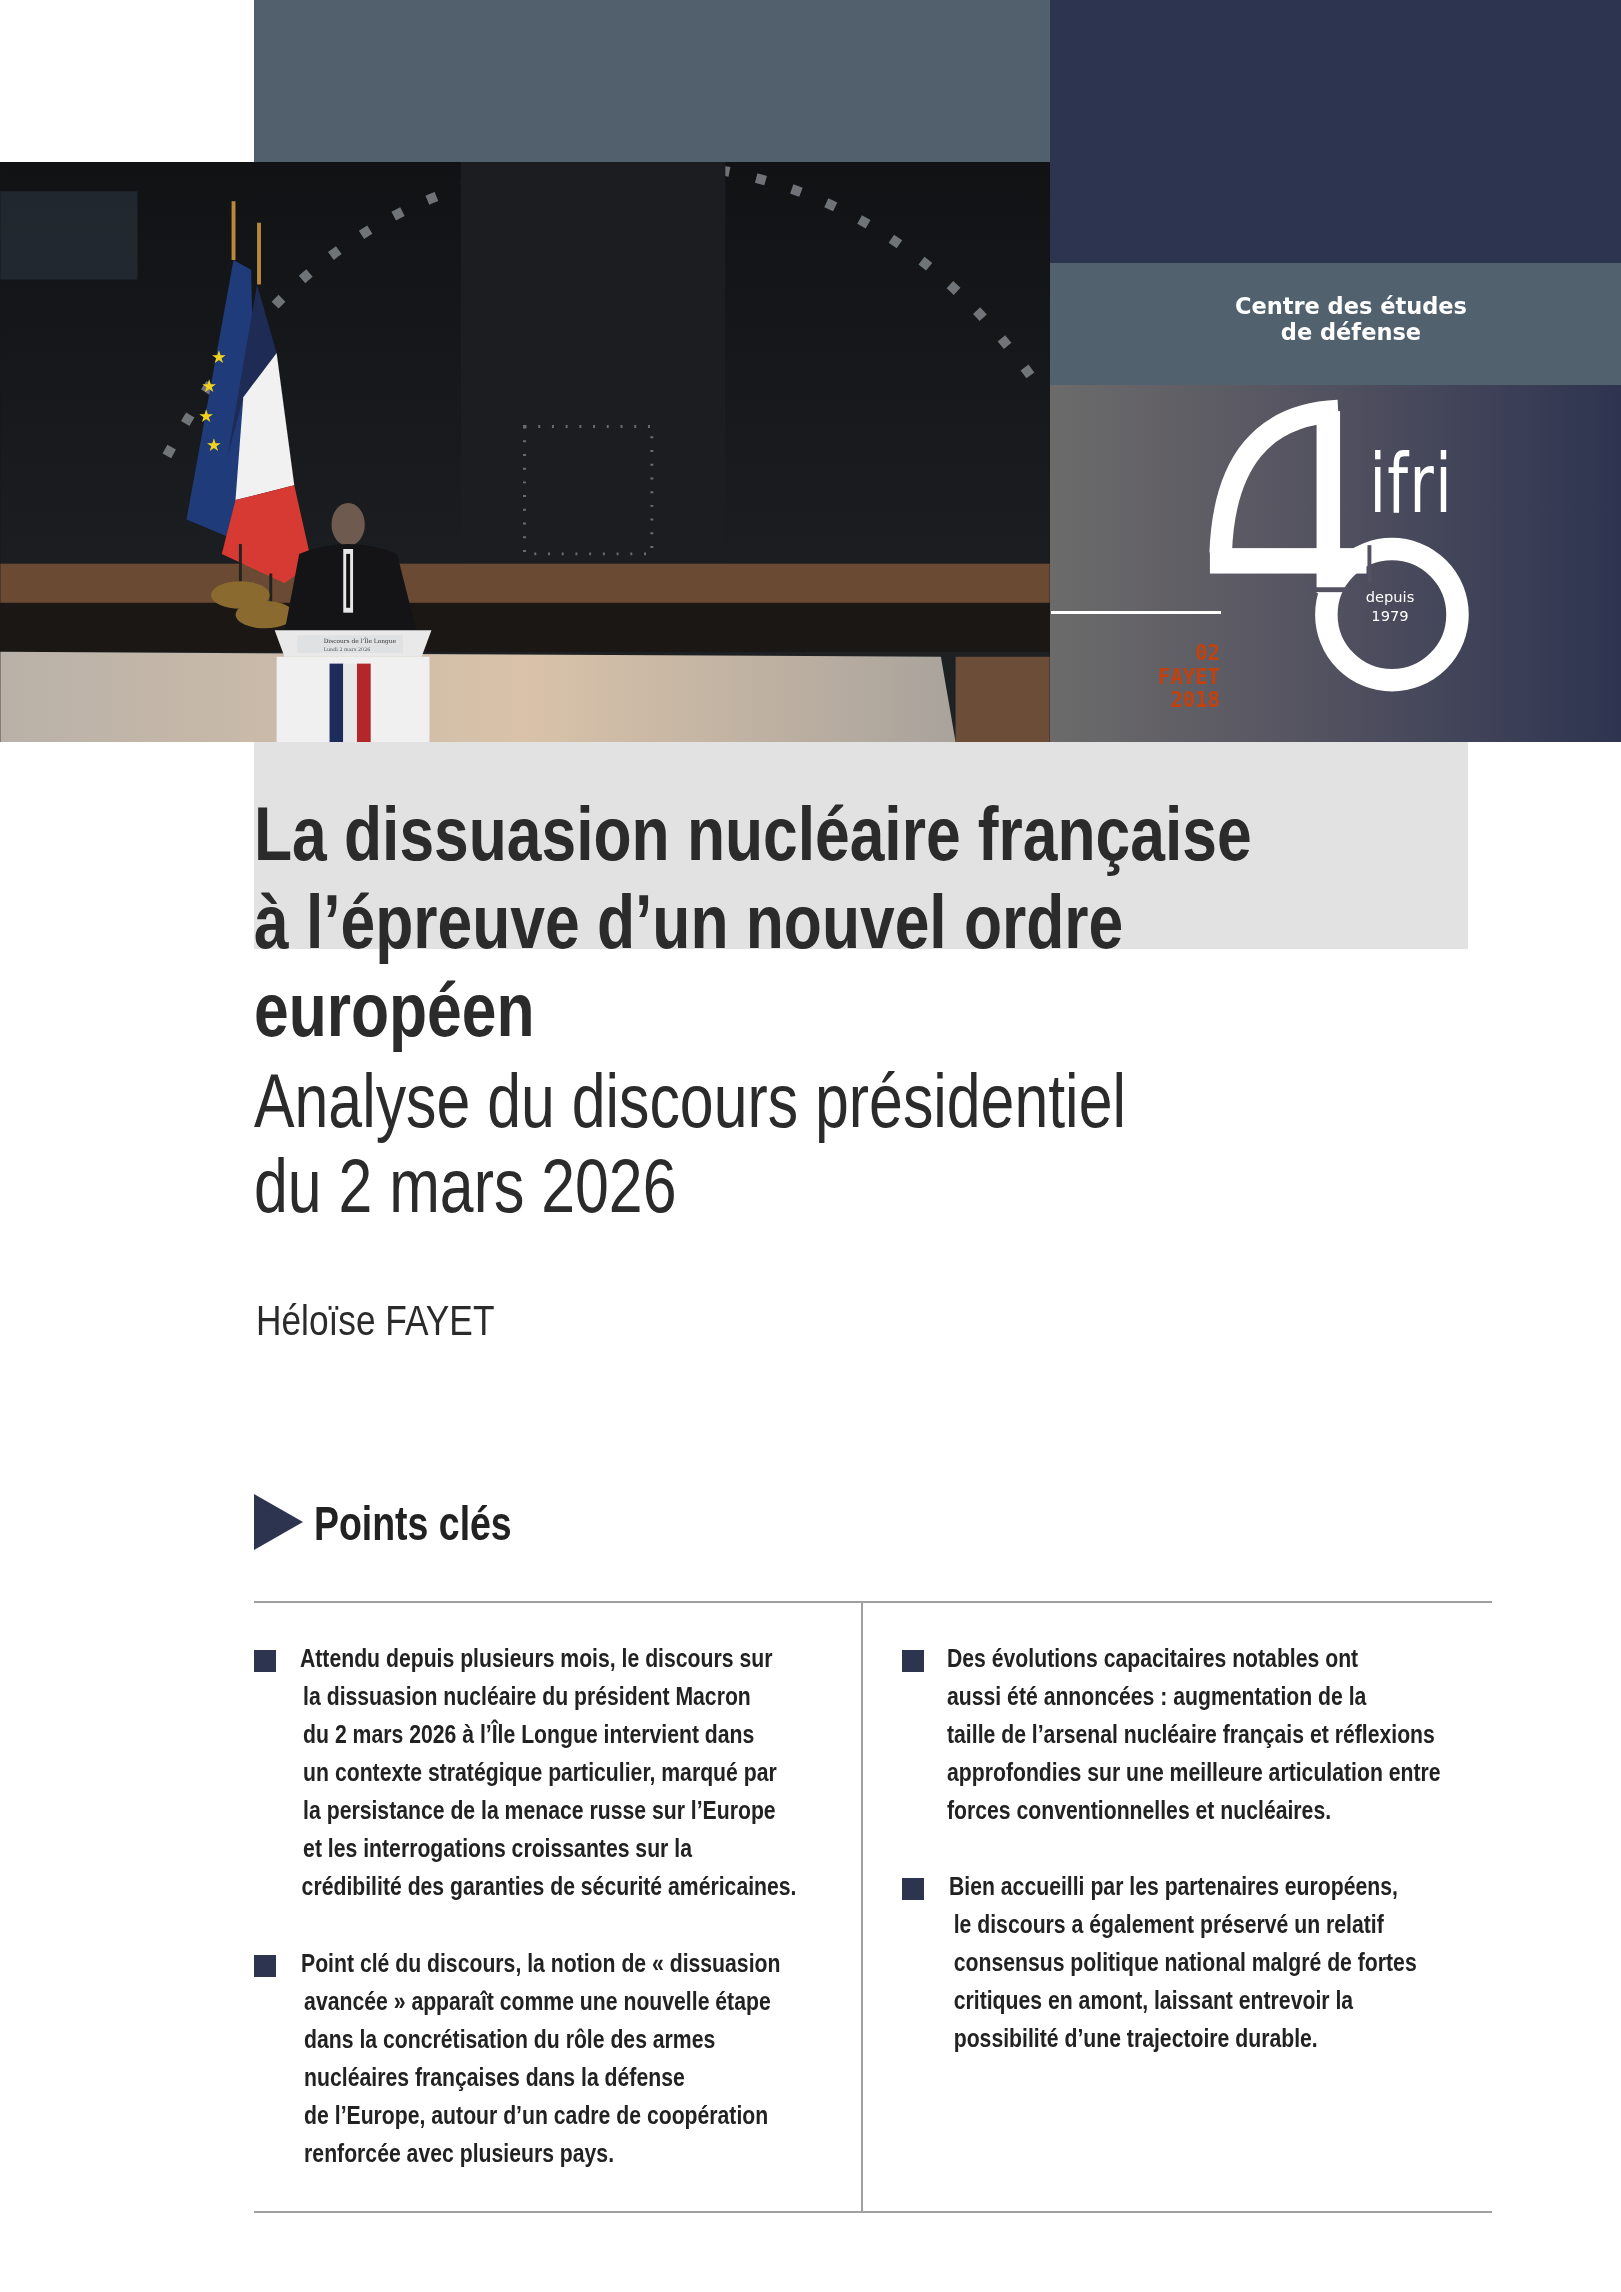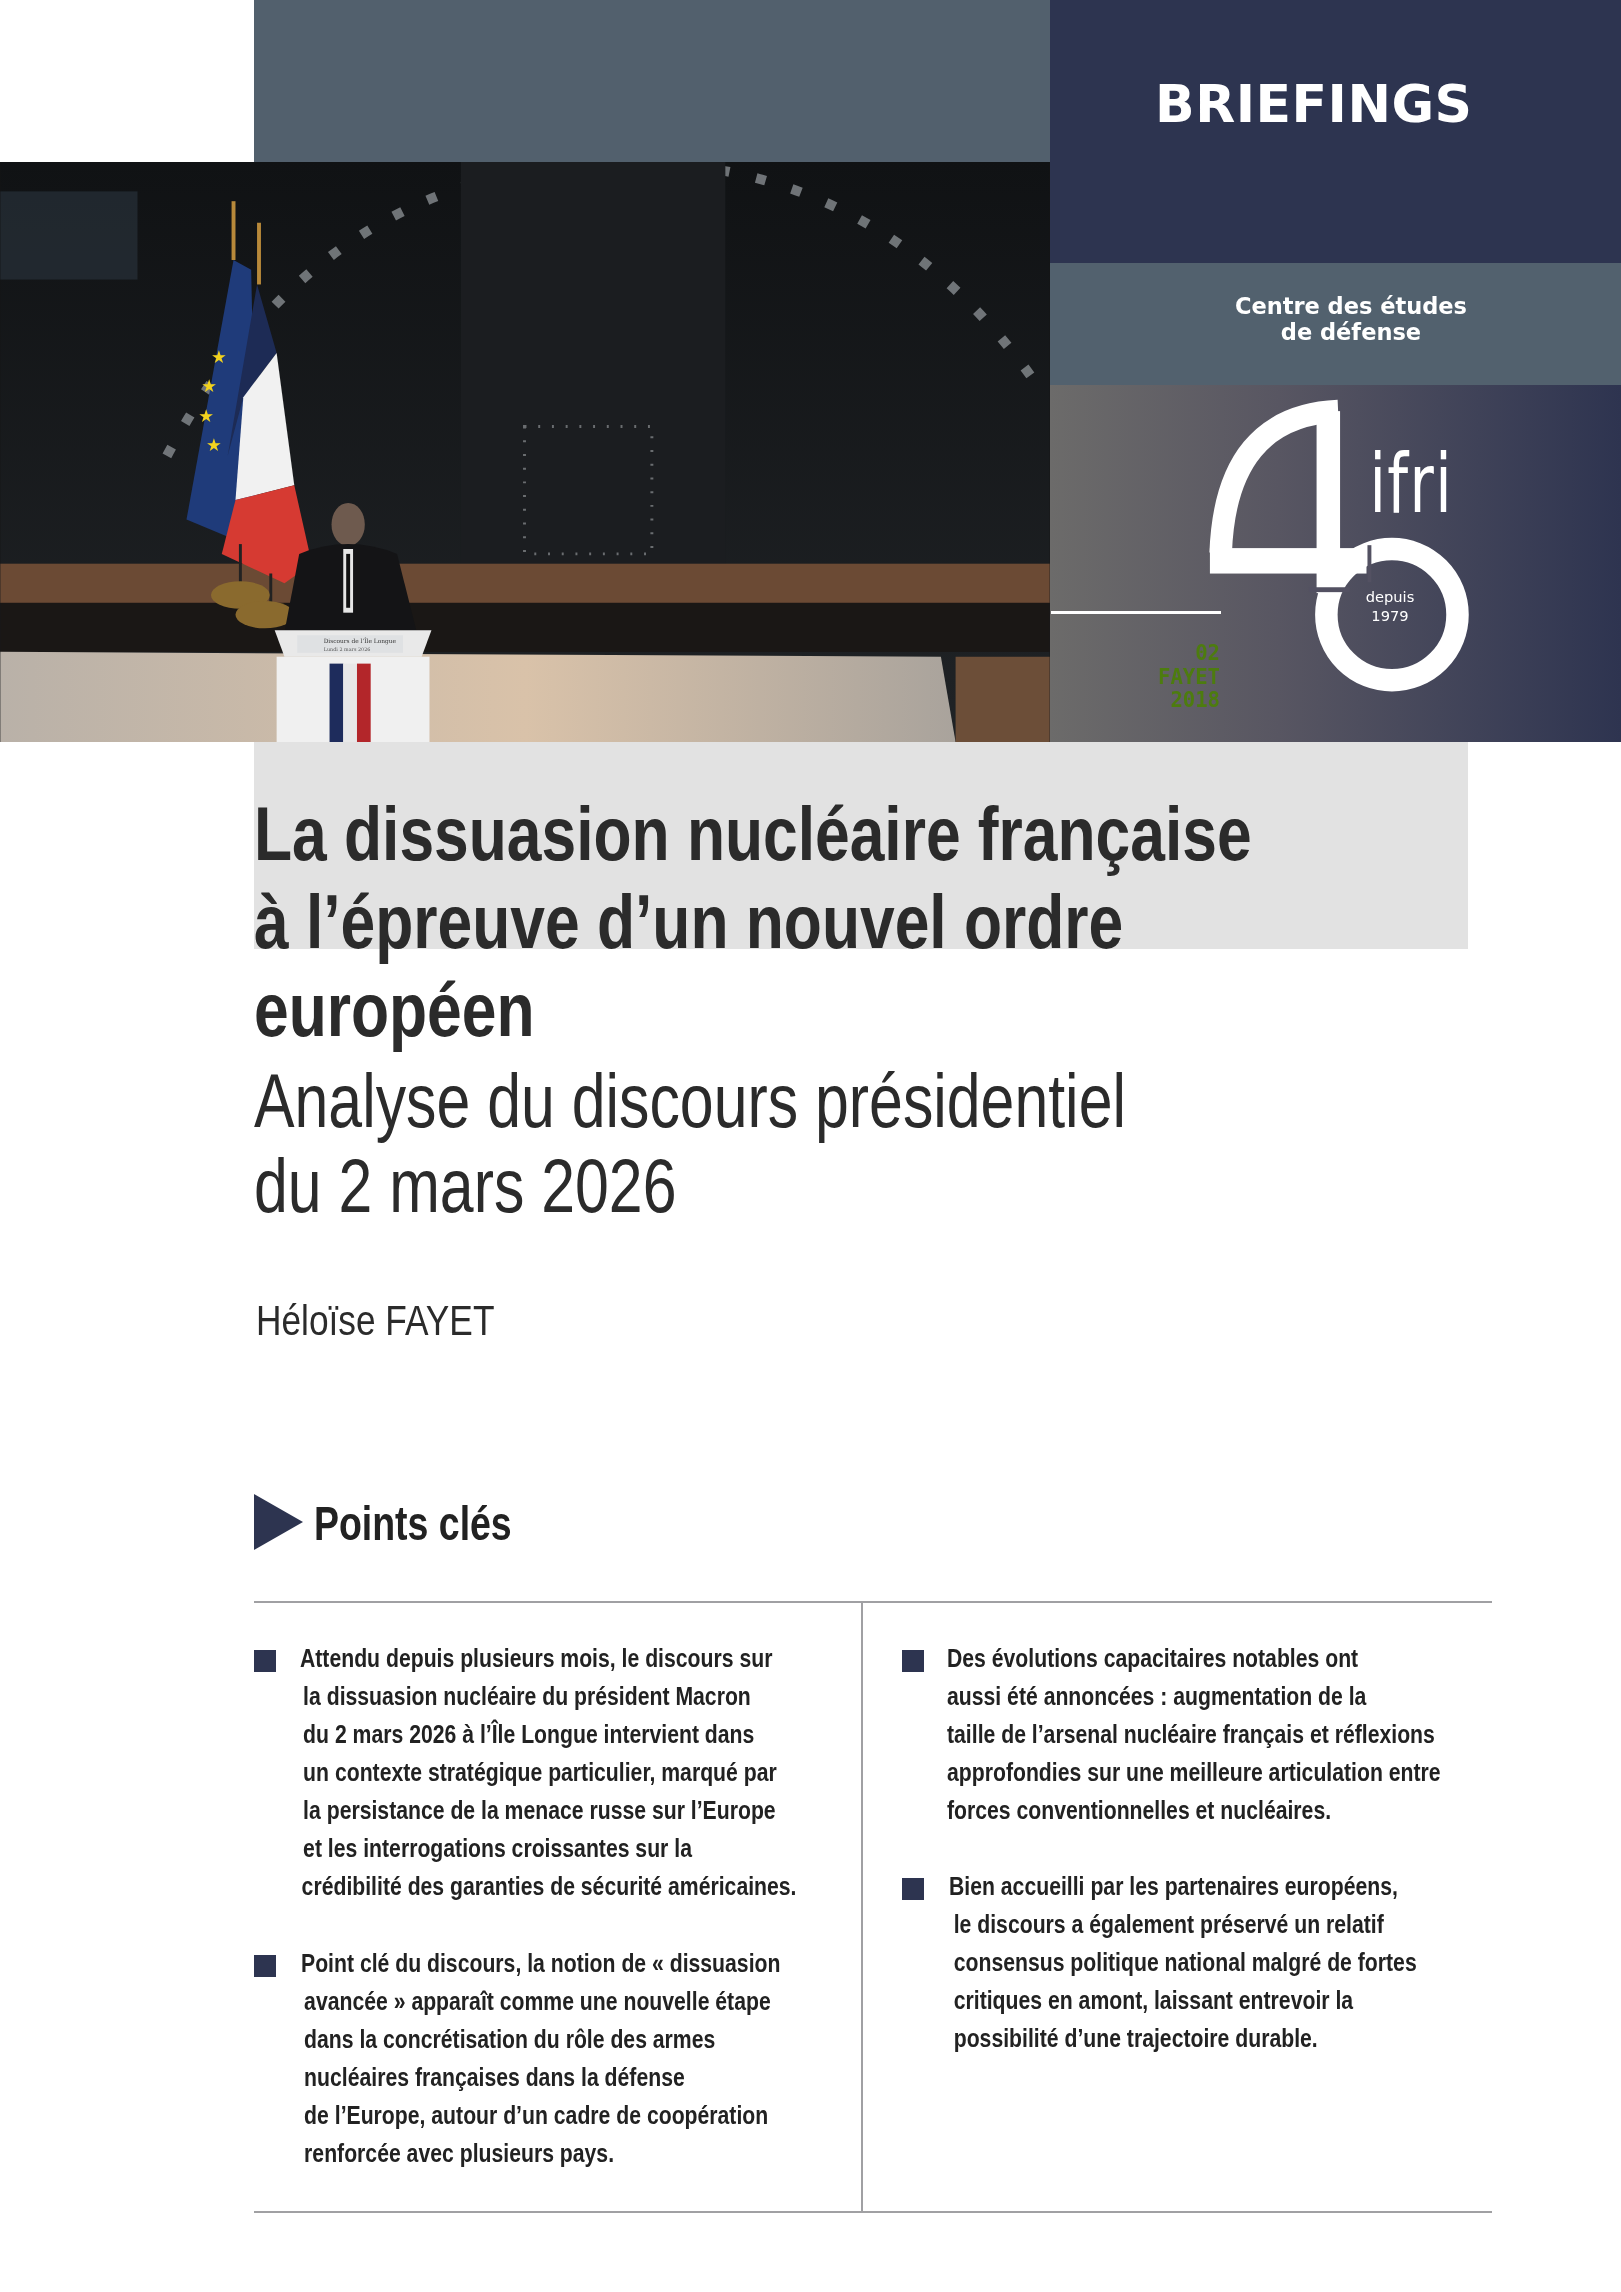--- a/index.html
+++ b/index.html
@@ -8,21 +8,21 @@
   
   #slate-top{left:254px;top:0;width:796px;height:162px;background:#52606d;}
   #navy-block{left:1050px;top:0;width:571px;height:263px;background:#2d3450;}
   #slate-block{left:1050px;top:263px;width:571px;height:123px;background:#52616e;}
   #grad-block{left:1050px;top:385px;width:571px;height:357px;background:linear-gradient(90deg,#6c6b6a 0%,#585662 40%,#3f4258 75%,#2e3450 100%);}
   
   #photo{left:0;top:162px;width:1050px;height:580px;overflow:hidden;background:#141414;}
   .series-title{left:1155px;top:76px;color:#fff;font-family:"DejaVu Sans",sans-serif;font-weight:bold;font-size:52px;line-height:57px;letter-spacing:0.5px;text-align:left;}
   .centre{right:154px;top:294px;color:#fff;font-family:"DejaVu Sans",sans-serif;font-weight:bold;font-size:22.5px;line-height:25.5px;text-align:center;}
   #date-line{left:1051px;top:611px;width:170px;height:2.9px;background:#fff;}
-  .date{right:401px;top:642px;color:#4d7c0f;font-family:"DejaVu Sans Mono",monospace;font-weight:bold;font-size:20.6px;line-height:23.5px;text-align:right;}
+  .date{right:401px;top:642px;color:#c2410c;font-family:"DejaVu Sans Mono",monospace;font-weight:bold;font-size:20.6px;line-height:23.5px;text-align:right;}
   #logo{left:1206px;top:396px;width:274px;height:314px;}
   
   #title-band{left:254px;top:742px;width:1214px;height:207px;background:#e2e2e2;}
   .title{left:254px;top:790px;width:1274px;font-family:"Liberation Sans",sans-serif;font-weight:bold;font-size:76px;line-height:88px;color:#2b2b2b;transform:scaleX(0.82);transform-origin:left top;white-space:nowrap;}
   .subtitle{left:254px;top:1058px;font-family:"Liberation Sans",sans-serif;font-size:76px;line-height:85px;color:#2b2b2b;transform:scaleX(0.8);transform-origin:left top;white-space:nowrap;}
   .author{left:256px;top:1296px;font-size:43px;color:#2b2b2b;transform:scaleX(0.82);transform-origin:left top;white-space:nowrap;}
   
   #triangle{left:254px;top:1494px;width:0;height:0;border-top:28px solid transparent;border-bottom:28px solid transparent;border-left:49px solid #2d3450;}
   .points-heading{left:314px;top:1496px;font-weight:bold;font-size:48px;color:#222;transform:scaleX(0.78);transform-origin:left top;white-space:nowrap;}
   #rule-top{left:254px;top:1601px;width:1238px;height:2px;background:#a0a0a3;}
@@ -96,21 +96,20 @@
     <rect x="303" y="483" width="108" height="18" fill="#dfe1e3"></rect>
     <text x="330" y="491" font-size="6" fill="#333" font-family="DejaVu Serif">Discours de l’Île Longue</text>
     <text x="330" y="499" font-size="5" fill="#555" font-family="DejaVu Serif">Lundi 2 mars 2026</text>
     <rect x="336" y="512" width="14" height="80" fill="#1e2c5c"></rect>
     <rect x="350" y="512" width="14" height="80" fill="#e8e8e8"></rect>
     <rect x="364" y="512" width="14" height="80" fill="#b3262a"></rect>
   </svg>
 </div>
 
 <div class="abs series-title">
-  <div>BRIEFINGS</div>
 </div>
 
 <div class="abs centre">
   <div>Centre des études</div>
   <div>de défense</div>
 </div>
 
 <div id="date-line" class="abs"></div>
 <div class="abs date">
   <div>02</div>

